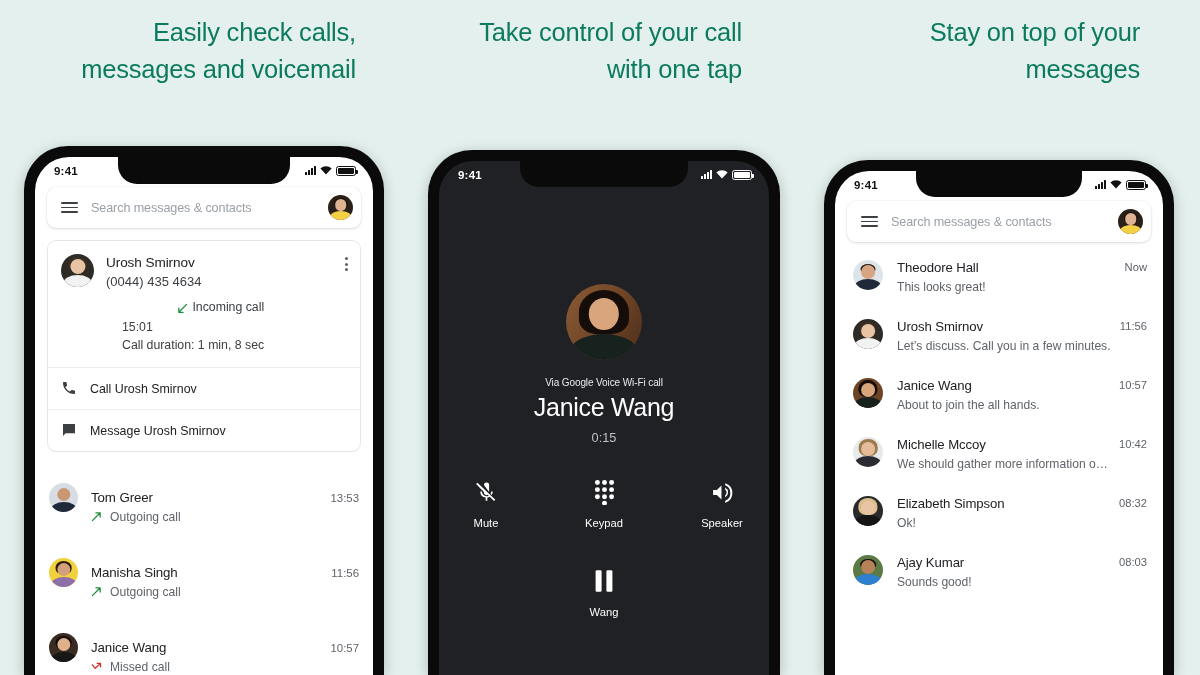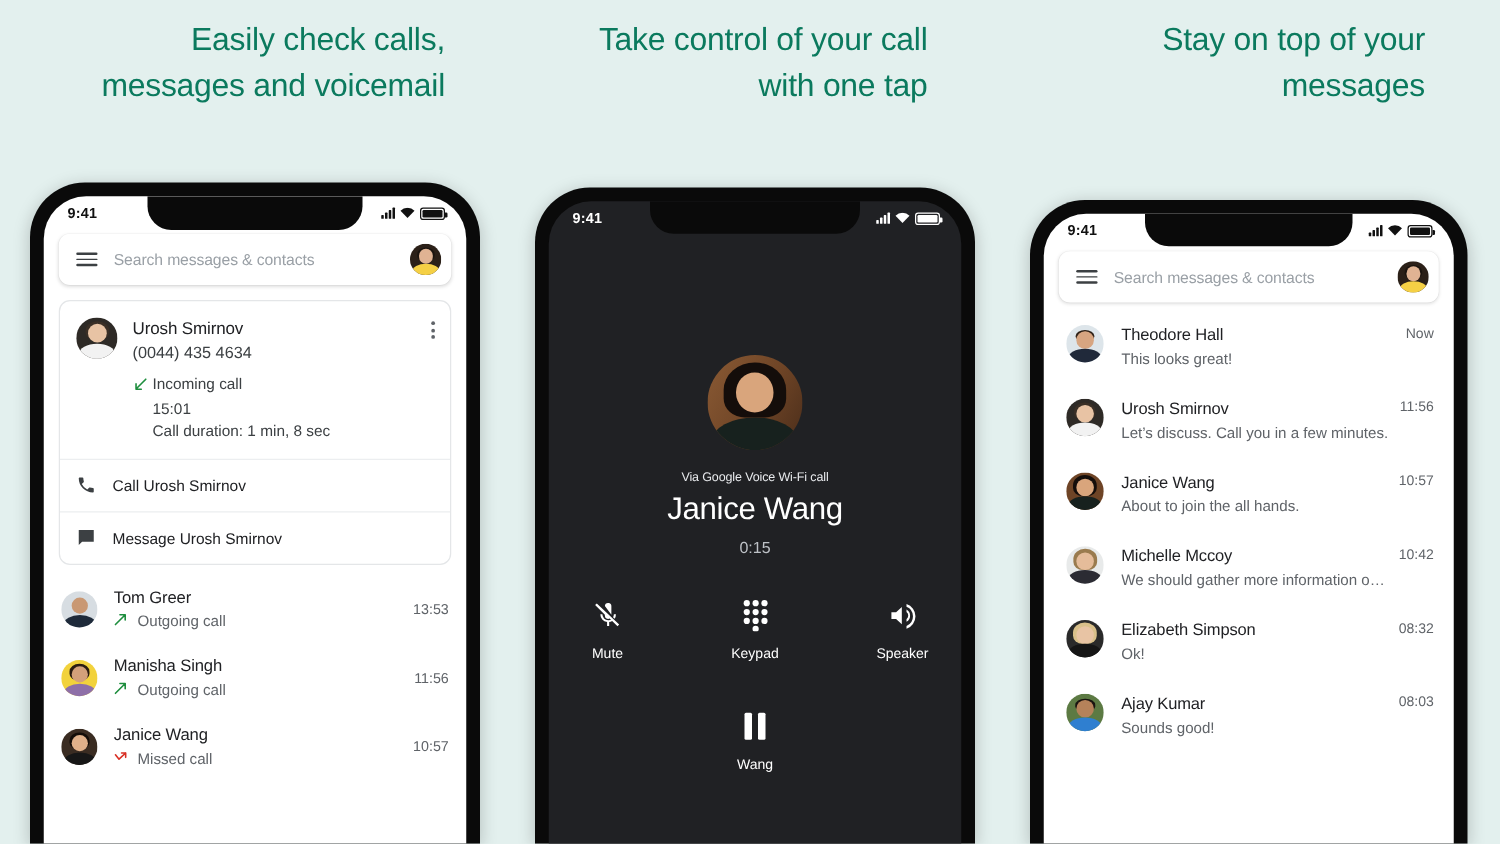--- a/index.html
+++ b/index.html
@@ -169,21 +169,21 @@
     margin: 12px 12px 0 12px;
     background: #fff;
     border: 1px solid #e4e6e8;
     border-radius: 9px;
     overflow: hidden;
   }
   .cc-top { padding: 13px 12px 13px 13px; display: flex; }
   .cc-name { font-size: 13.6px; color: #202124; line-height: 18px; letter-spacing: -0.1px; }
   .cc-phone { font-size: 13px; color: #3c4043; line-height: 19px; }
   .cc-meta { margin-top: 7px; padding-left: 1px; }
-  .cc-row { display: flex; align-items: flex-start; }
+  .cc-row { display: flex; align-items: flex-start; justify-content: flex-end; }
   .cc-arrow { width: 15px; flex: 0 0 auto; padding-top: 2px; }
   .cc-line { font-size: 12.3px; color: #3c4043; line-height: 18px; }
   .cc-line2 { font-size: 12.3px; color: #3c4043; line-height: 18px; padding-left: 15px; }
   .kebab { margin-left: auto; padding-top: 3px; display: flex; flex-direction: column; gap: 2.6px; }
   .kebab i { width: 3px; height: 3px; border-radius: 50%; background: #5f6368; display: block; }
   .cc-action {
     border-top: 1px solid #eceef0;
     padding: 12px 13px;
     display: flex;
     align-items: center;
@@ -191,21 +191,21 @@
     font-size: 12.4px;
     color: #202124;
   }
   .cc-action .ico { width: 17px; height: 17px; flex: 0 0 auto; color: #3c4043; }
 
   
   .loglist { padding: 8px 12px 0 12px; }
   .logrow { display: flex; align-items: center; padding: 9px 2px; }
   .log-av { width: 29px; height: 29px; flex: 0 0 auto; }
   .log-main { flex: 1; padding-left: 13px; }
-  .log-name { font-size: 13.3px; color: #202124; line-height: 18px; letter-spacing: -0.1px; }
+  .log-name { font-size: 13.3px; color: #202124; line-height: 18px; letter-spacing: -0.1px; margin-top: 20px; }
   .log-sub { display: flex; align-items: center; gap: 8px; margin-top: 1px; }
   .log-sub .txt { font-size: 12.1px; color: #5f6368; }
   .log-time { font-size: 11.4px; color: #5f6368; padding-left: 6px; margin-left: 12px; }
 
   
   .callscreen {
     position: relative;
     height: 100%;
     color: #fff;
     text-align: center;

